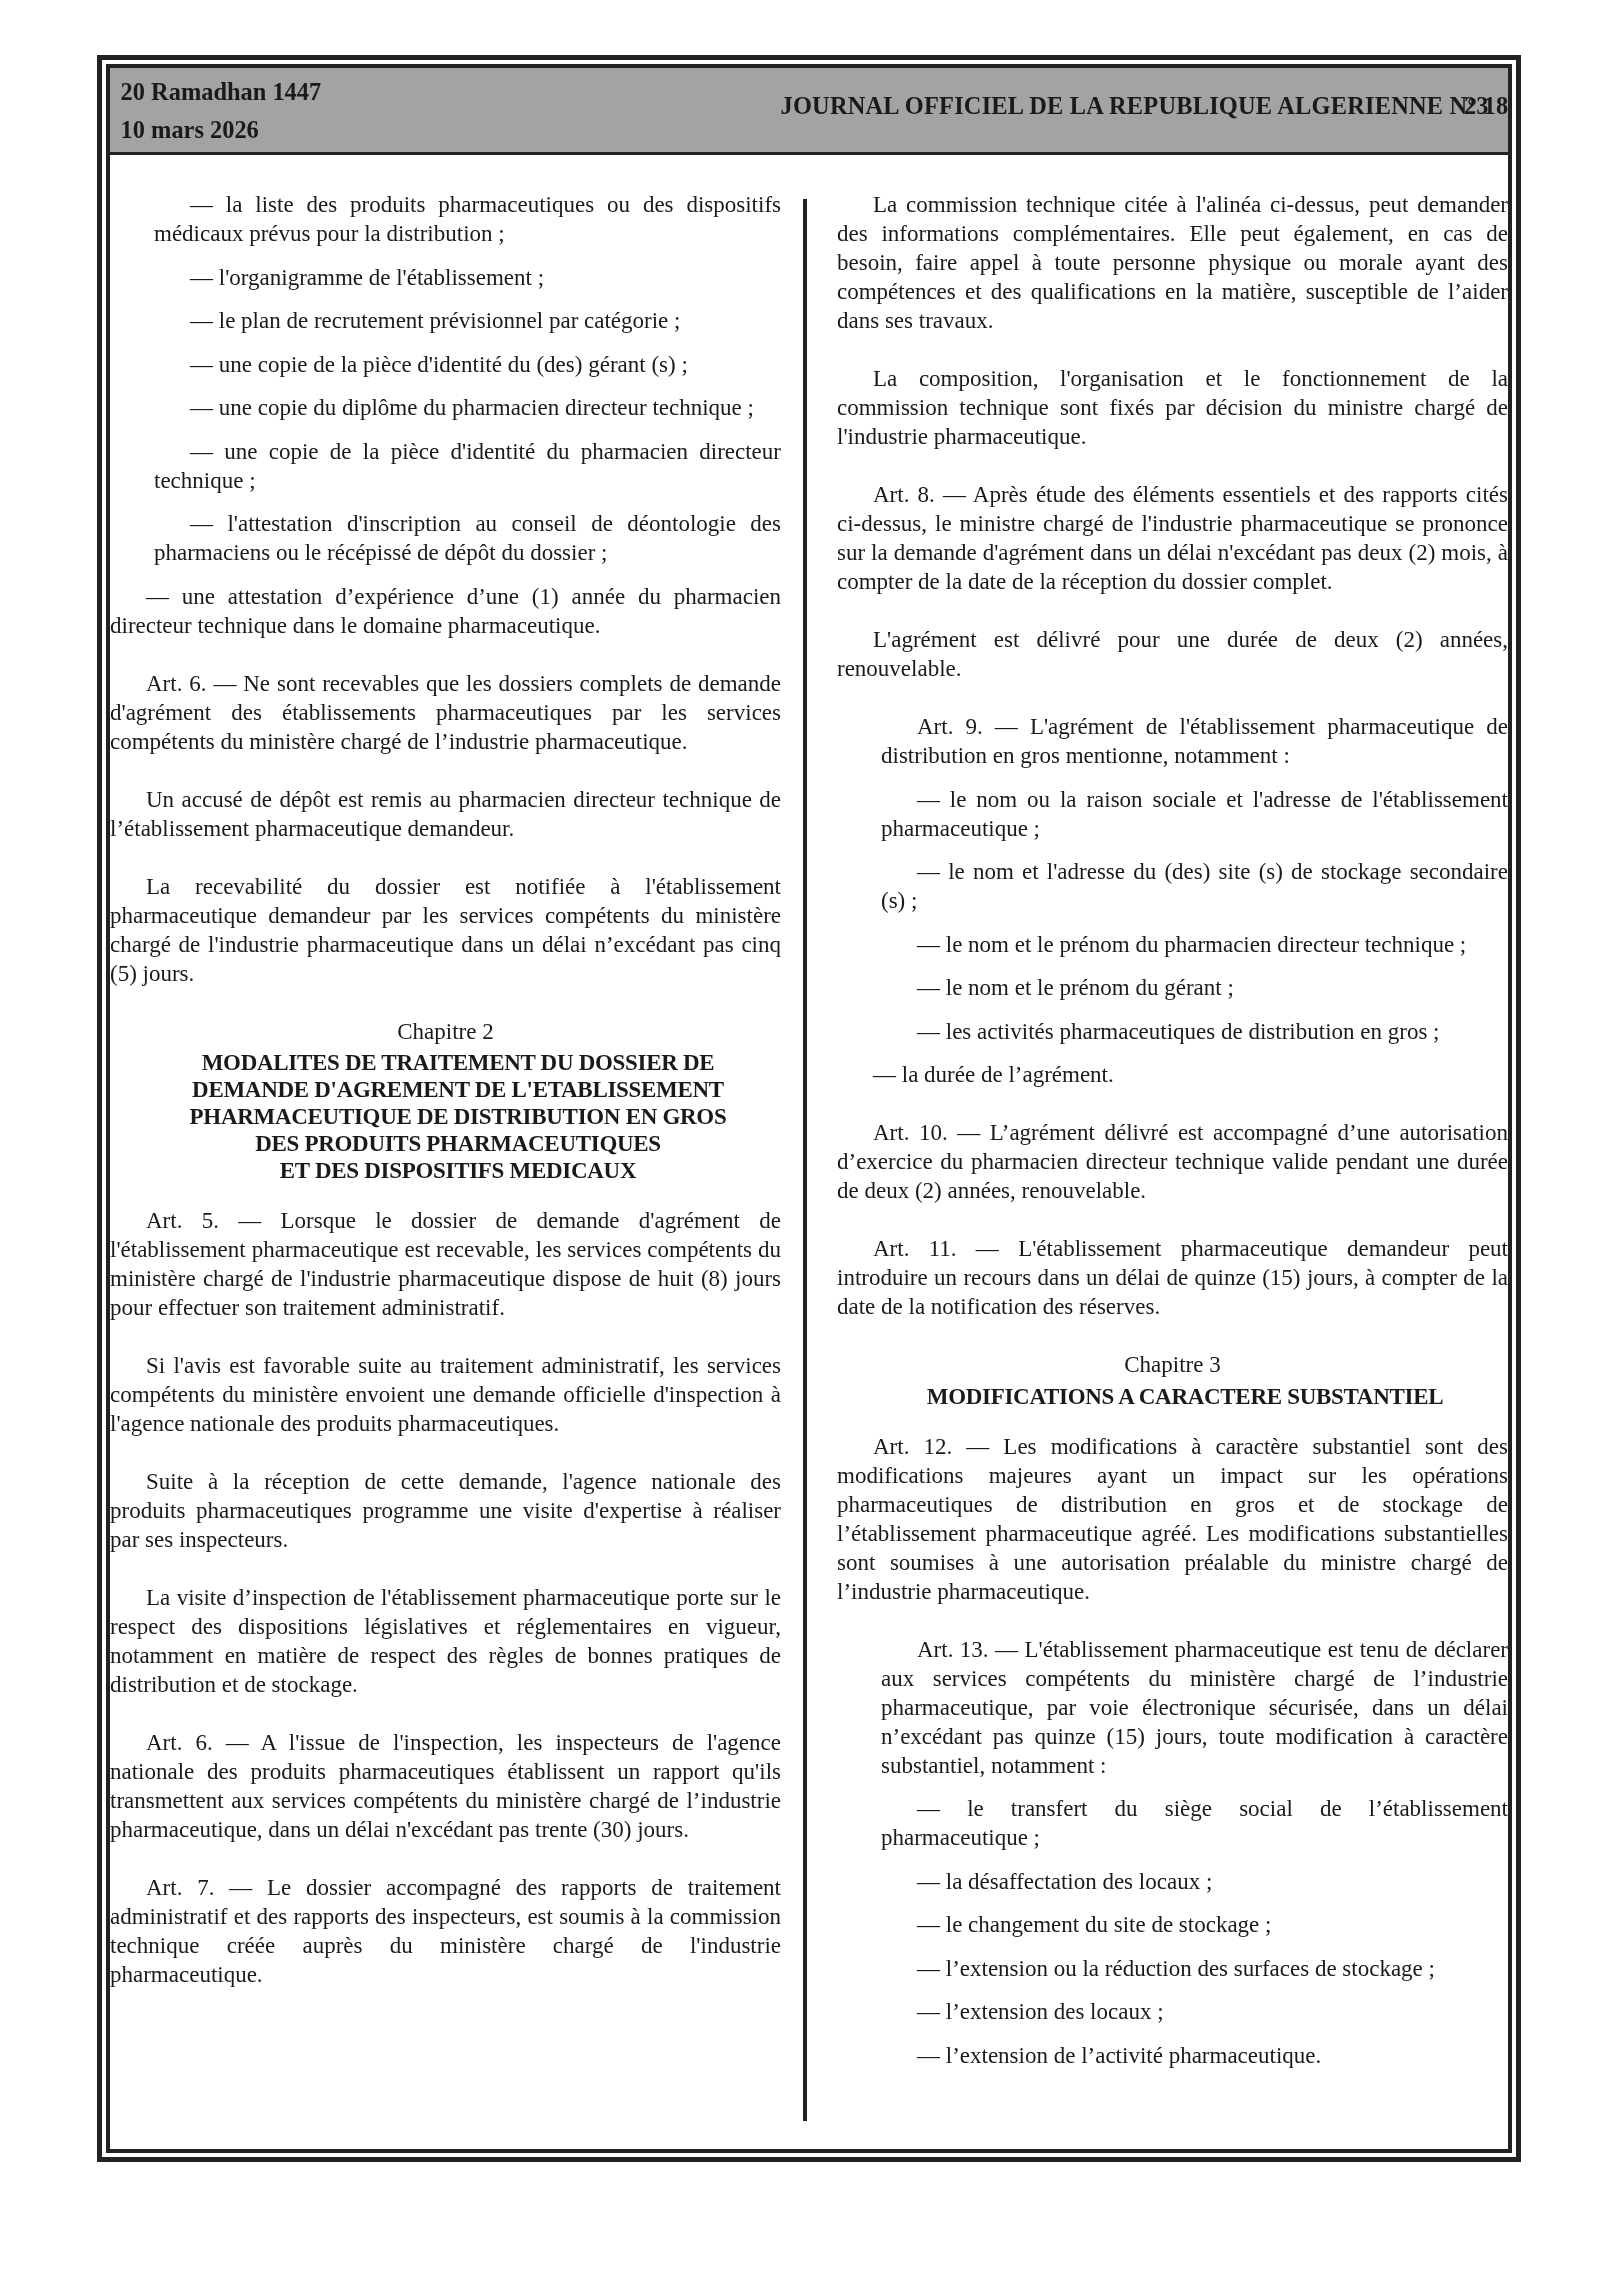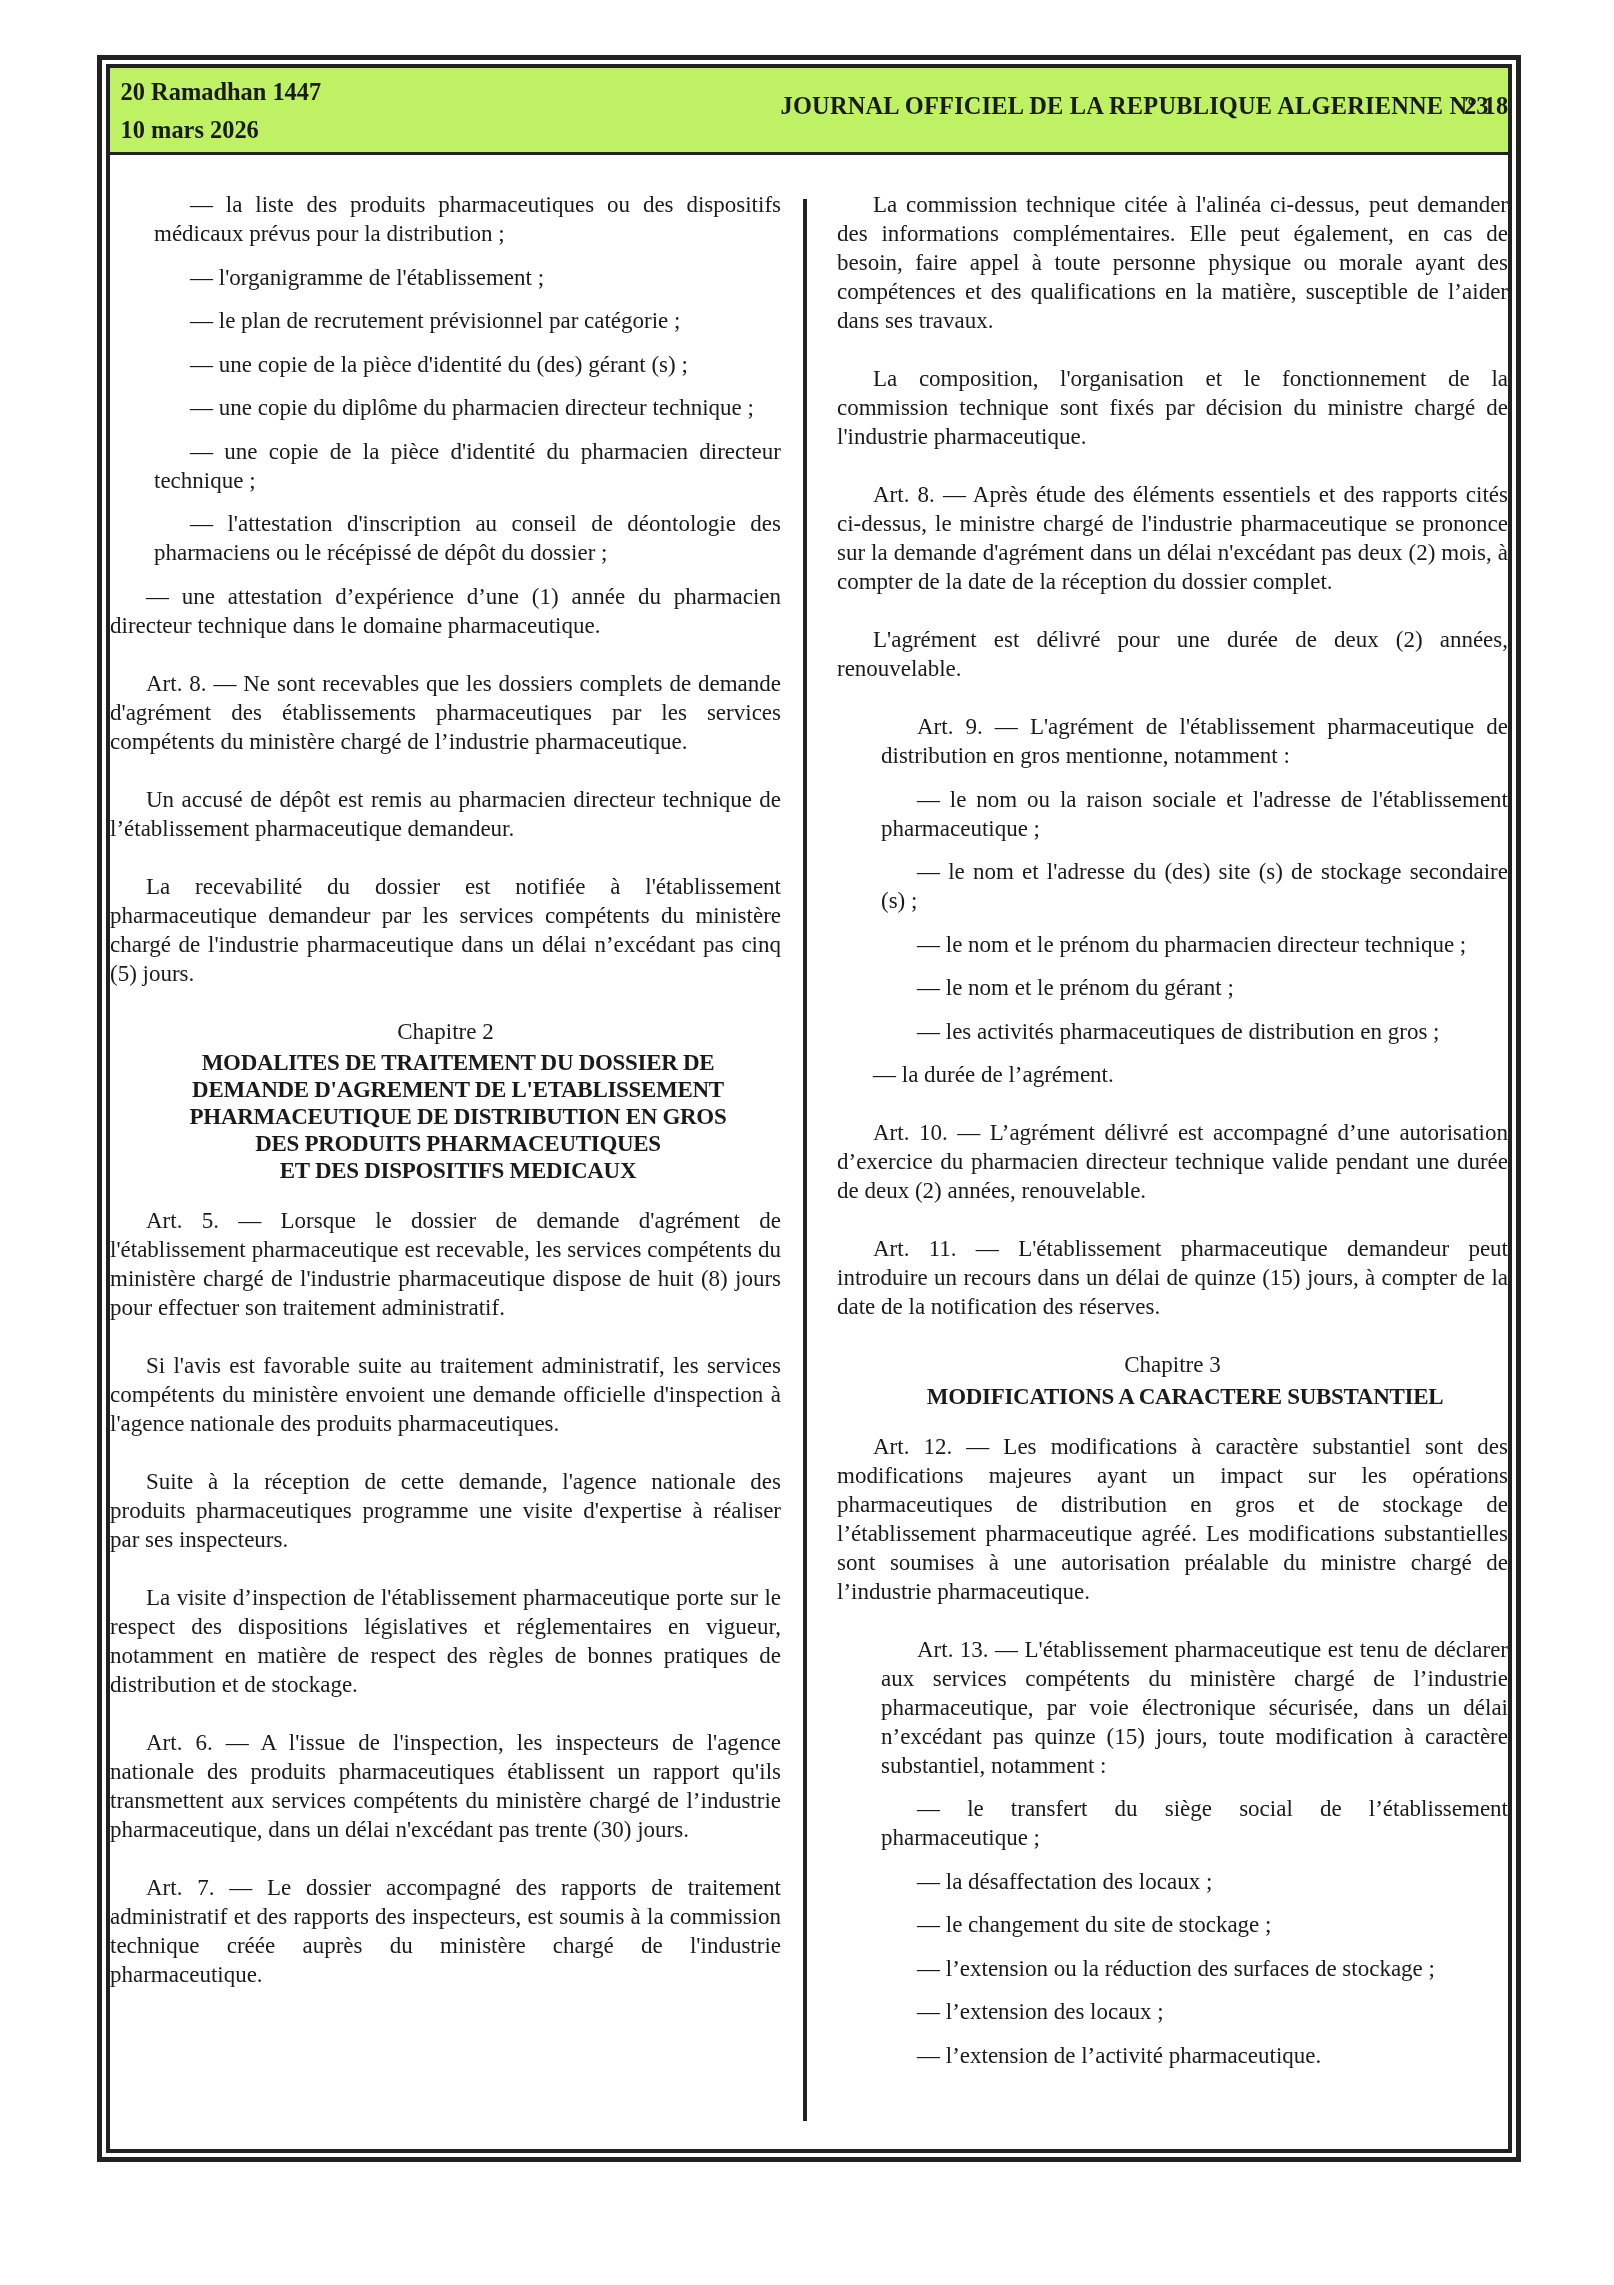--- a/index.html
+++ b/index.html
@@ -3,21 +3,21 @@
 <meta charset="utf-8">
 <style>
   html, body { margin: 0; padding: 0; background: #ffffff; }
   body { width: 1615px; height: 2285px; position: relative; overflow: hidden;
          font-family: "Liberation Serif", "DejaVu Serif", serif; color: #1a1a1a; }
   .frame-outer { position: absolute; left: 97px; top: 55px; width: 1424px; height: 2107px;
                  box-sizing: border-box; border: 5.4px solid #222; }
   .frame-inner { position: absolute; left: 3.6px; top: 3.6px; right: 3.6px; bottom: 3.6px;
                  box-sizing: border-box; border: 4.5px solid #222; }
   .header { position: absolute; left: 0; top: 0; right: 0; height: 84px;
-            background: #bef264; border-bottom: 3.6px solid #222; box-sizing: content-box; }
+            background: #a3a3a3; border-bottom: 3.6px solid #222; box-sizing: content-box; }
   .hdr-date { position: absolute; left: 11px; top: 5.4px; font-weight: bold; font-size: 24.4px; line-height: 38px; }
   .hdr-title { position: absolute; left: 0; right: 0; top: 24.4px; text-align: right; font-weight: bold; font-size: 24.4px; letter-spacing: 0.2px; }
   .hdr-page { position: absolute; right: 20px; top: 24.4px; font-weight: bold; font-size: 24.4px; }
 
   .col { position: absolute; top: 190px; width: 671px; font-size: 23px; line-height: 29px; text-align: justify; }
   .col-left { left: 110px; }
   .col-right { left: 837px; }
   .divider { position: absolute; left: 803px; top: 199px; width: 3.6px; height: 1922px; background: #222; }
 
   .col p { margin: 0 0 14.5px 0; text-indent: 36px; }
@@ -47,21 +47,21 @@
 <div class="col col-left">
   <p class="item">— la liste des produits pharmaceutiques ou des dispositifs médicaux prévus pour la distribution ;</p>
   <p class="item">— l'organigramme de l'établissement ;</p>
   <p class="item">— le plan de recrutement prévisionnel par catégorie ;</p>
   <p class="item">— une copie de la pièce d'identité du (des) gérant (s) ;</p>
   <p class="item">— une copie du diplôme du pharmacien directeur technique ;</p>
   <p class="item">— une copie de la pièce d'identité du pharmacien directeur technique ;</p>
   <p class="item">— l'attestation d'inscription au conseil de déontologie des pharmaciens ou le récépissé de dépôt du dossier ;</p>
   <p class="gap">— une attestation d’expérience d’une (1) année du pharmacien directeur technique dans le domaine pharmaceutique.</p>
 
-  <p class="gap">Art. 8. — Ne sont recevables que les dossiers complets de demande d'agrément des établissements pharmaceutiques par les services compétents du ministère chargé de l’industrie pharmaceutique.</p>
+  <p class="gap">Art. 6. — Ne sont recevables que les dossiers complets de demande d'agrément des établissements pharmaceutiques par les services compétents du ministère chargé de l’industrie pharmaceutique.</p>
   <p class="gap">Un accusé de dépôt est remis au pharmacien directeur technique de l’établissement pharmaceutique demandeur.</p>
   <p class="gap">La recevabilité du dossier est notifiée à l'établissement pharmaceutique demandeur par les services compétents du ministère chargé de l'industrie pharmaceutique dans un délai n’excédant pas cinq (5) jours.</p>
 
   <p class="chap">Chapitre 2</p>
   <div class="chap-title">
     <div>MODALITES DE TRAITEMENT DU DOSSIER DE</div>
     <div>DEMANDE D'AGREMENT DE L'ETABLISSEMENT</div>
     <div>PHARMACEUTIQUE DE DISTRIBUTION EN GROS</div>
     <div>DES PRODUITS PHARMACEUTIQUES</div>
     <div>ET DES DISPOSITIFS MEDICAUX</div>

